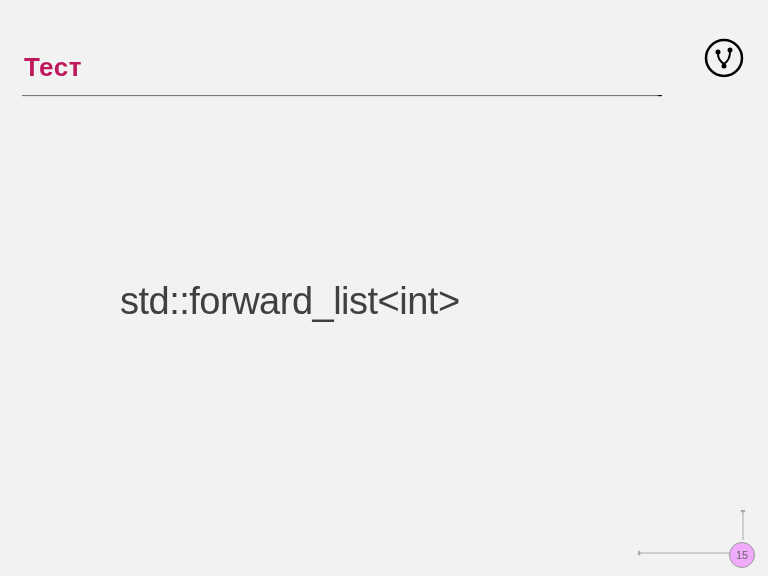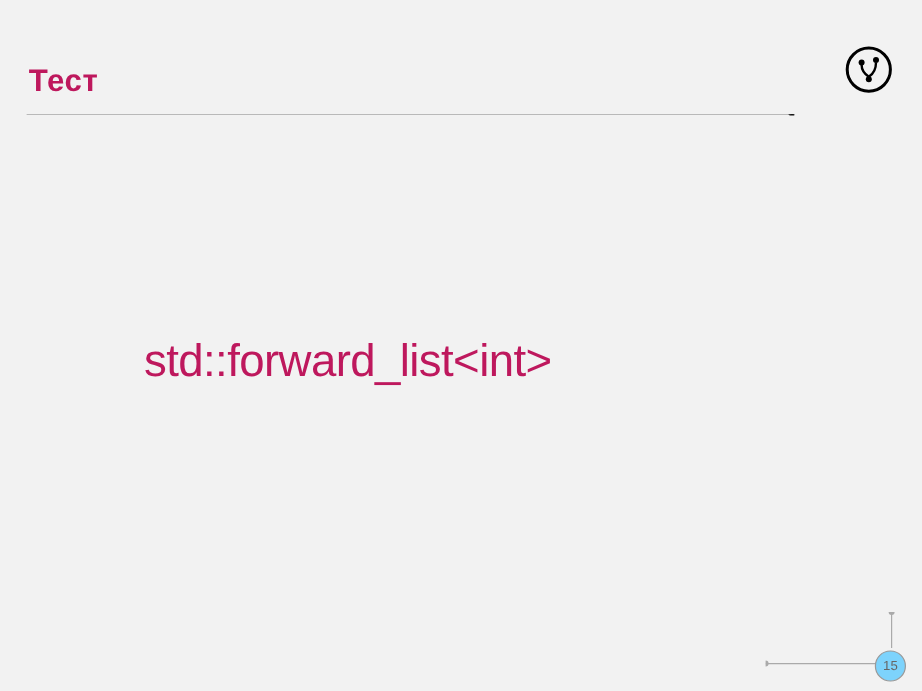--- a/index.html
+++ b/index.html
@@ -33,21 +33,21 @@
       top: 38px;
       width: 40px;
       height: 40px;
     }
     .content-text {
       position: absolute;
       left: 120px;
       top: 280px;
       font-size: 38px;
       font-weight: 400;
-      color: #be185d;
+      color: #404040;
       letter-spacing: -0.5px;
     }
     .footer-decoration {
       position: absolute;
       right: 10px;
       bottom: 6px;
       width: 120px;
       height: 60px;
     }
     .page-number {
@@ -56,21 +56,21 @@
       bottom: 8px;
       width: 26px;
       height: 26px;
       border: 1px solid #999;
       border-radius: 50%;
       display: flex;
       align-items: center;
       justify-content: center;
       font-size: 11px;
       color: #666;
-      background: #7dd3fc;
+      background: #f0abfc;
     }
   </style>
 </head>
 <body>
 
 <div class="header-title">Тест</div>
 
 <svg class="header-line" viewBox="0 0 640 10" preserveAspectRatio="none">
   <line x1="0" y1="3" x2="640" y2="3" stroke="#111" stroke-width="1"></line>
   <circle cx="638" cy="3" r="3" fill="#111"></circle>

